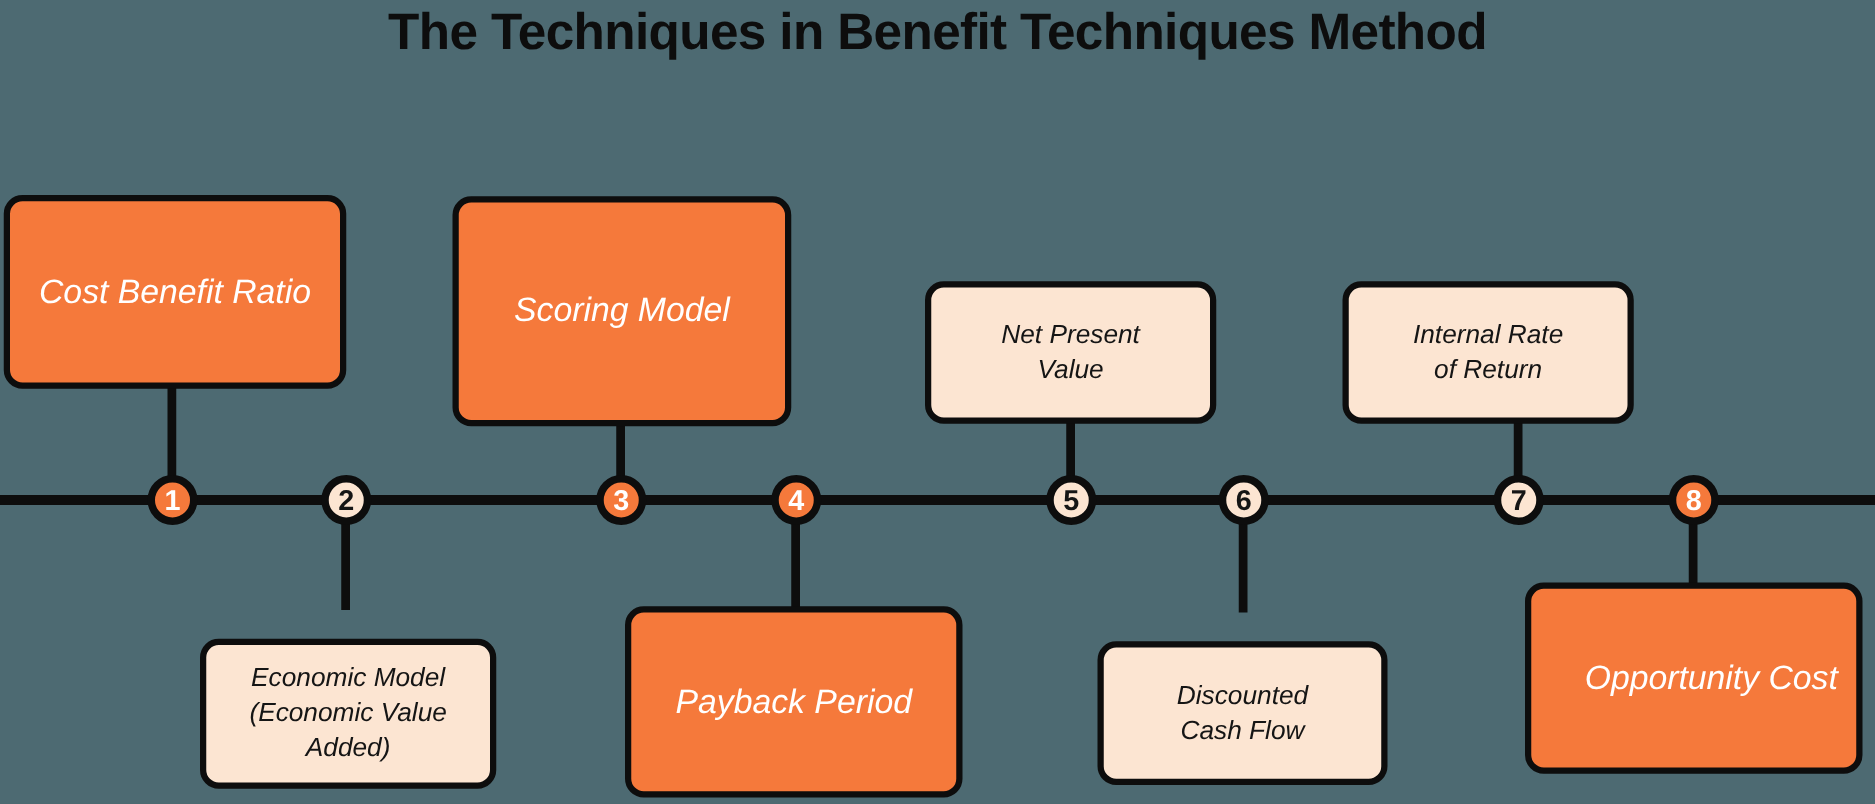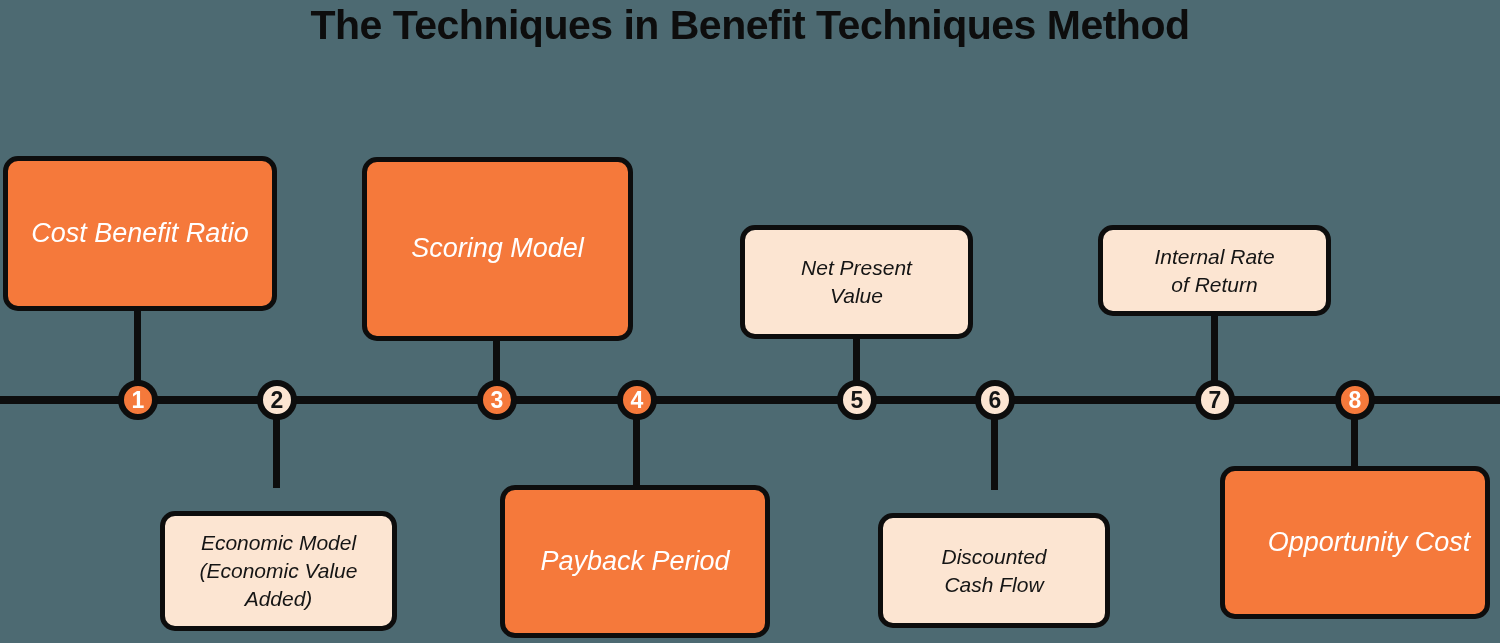--- a/index.html
+++ b/index.html
@@ -80,21 +80,21 @@
   .n4 { left: 617px; }
 
   .b5 { left: 740px;  top: 197px; width: 233px; height: 114px; }
   .c5 { left: 853px;  top: 306px; height: 94px; }
   .n5 { left: 837px; }
 
   .b6 { left: 878px;  top: 485px; width: 232px; height: 115px; }
   .c6 { left: 991px;  top: 400px; height: 90px; }
   .n6 { left: 975px; }
 
-  .b7 { left: 1098px; top: 197px; width: 233px; height: 91px; }
+  .b7 { left: 1074px; top: 197px; width: 233px; height: 114px; }
   .c7 { left: 1211px; top: 306px; height: 94px; }
   .n7 { left: 1195px; }
 
   .b8 { left: 1220px; top: 466px; width: 270px; height: 153px; padding-left: 28px; }
   .c8 { left: 1351px; top: 400px; height: 92px; }
   .n8 { left: 1335px; }
 </style>
 </head>
 <body>
 

